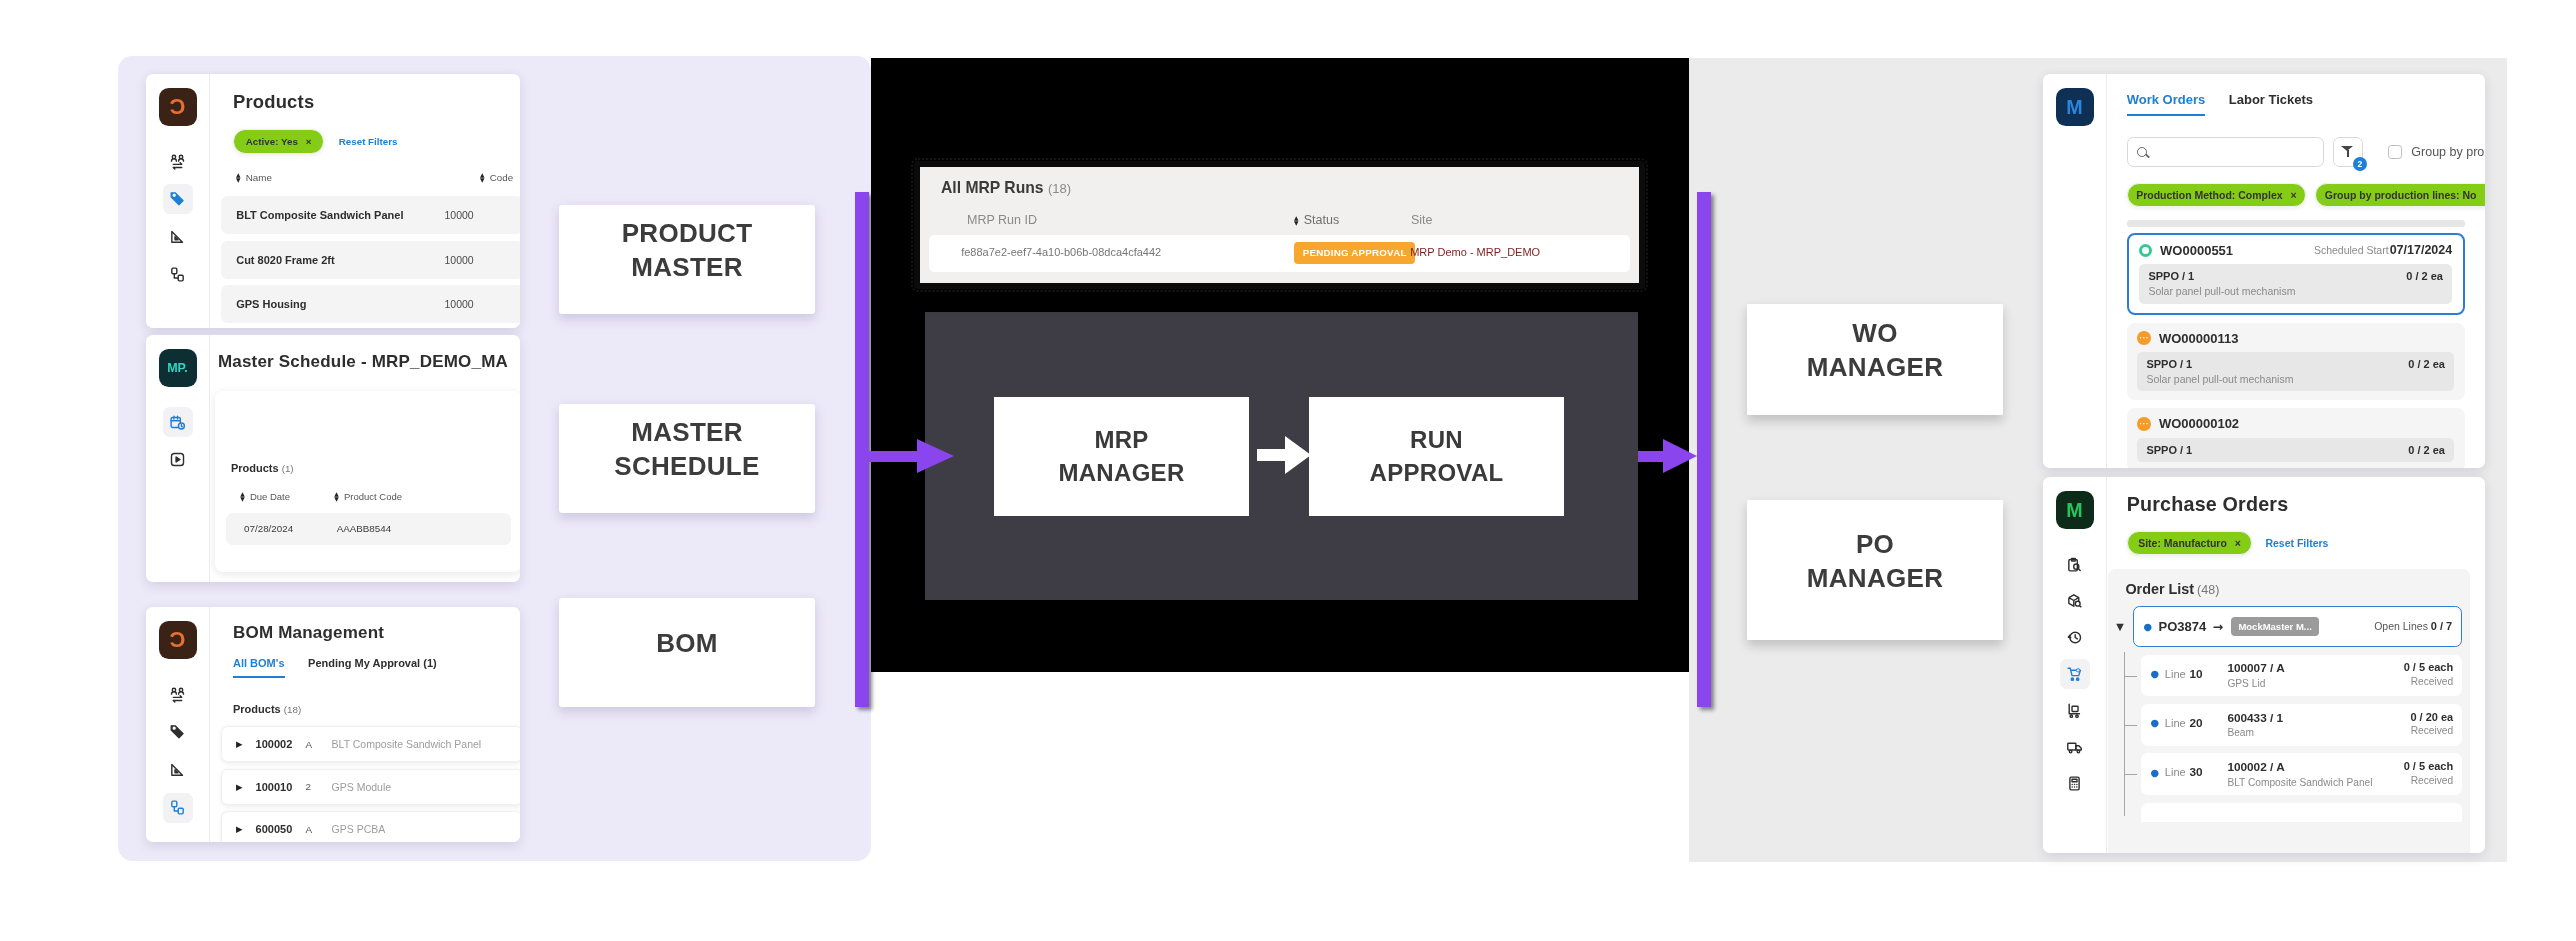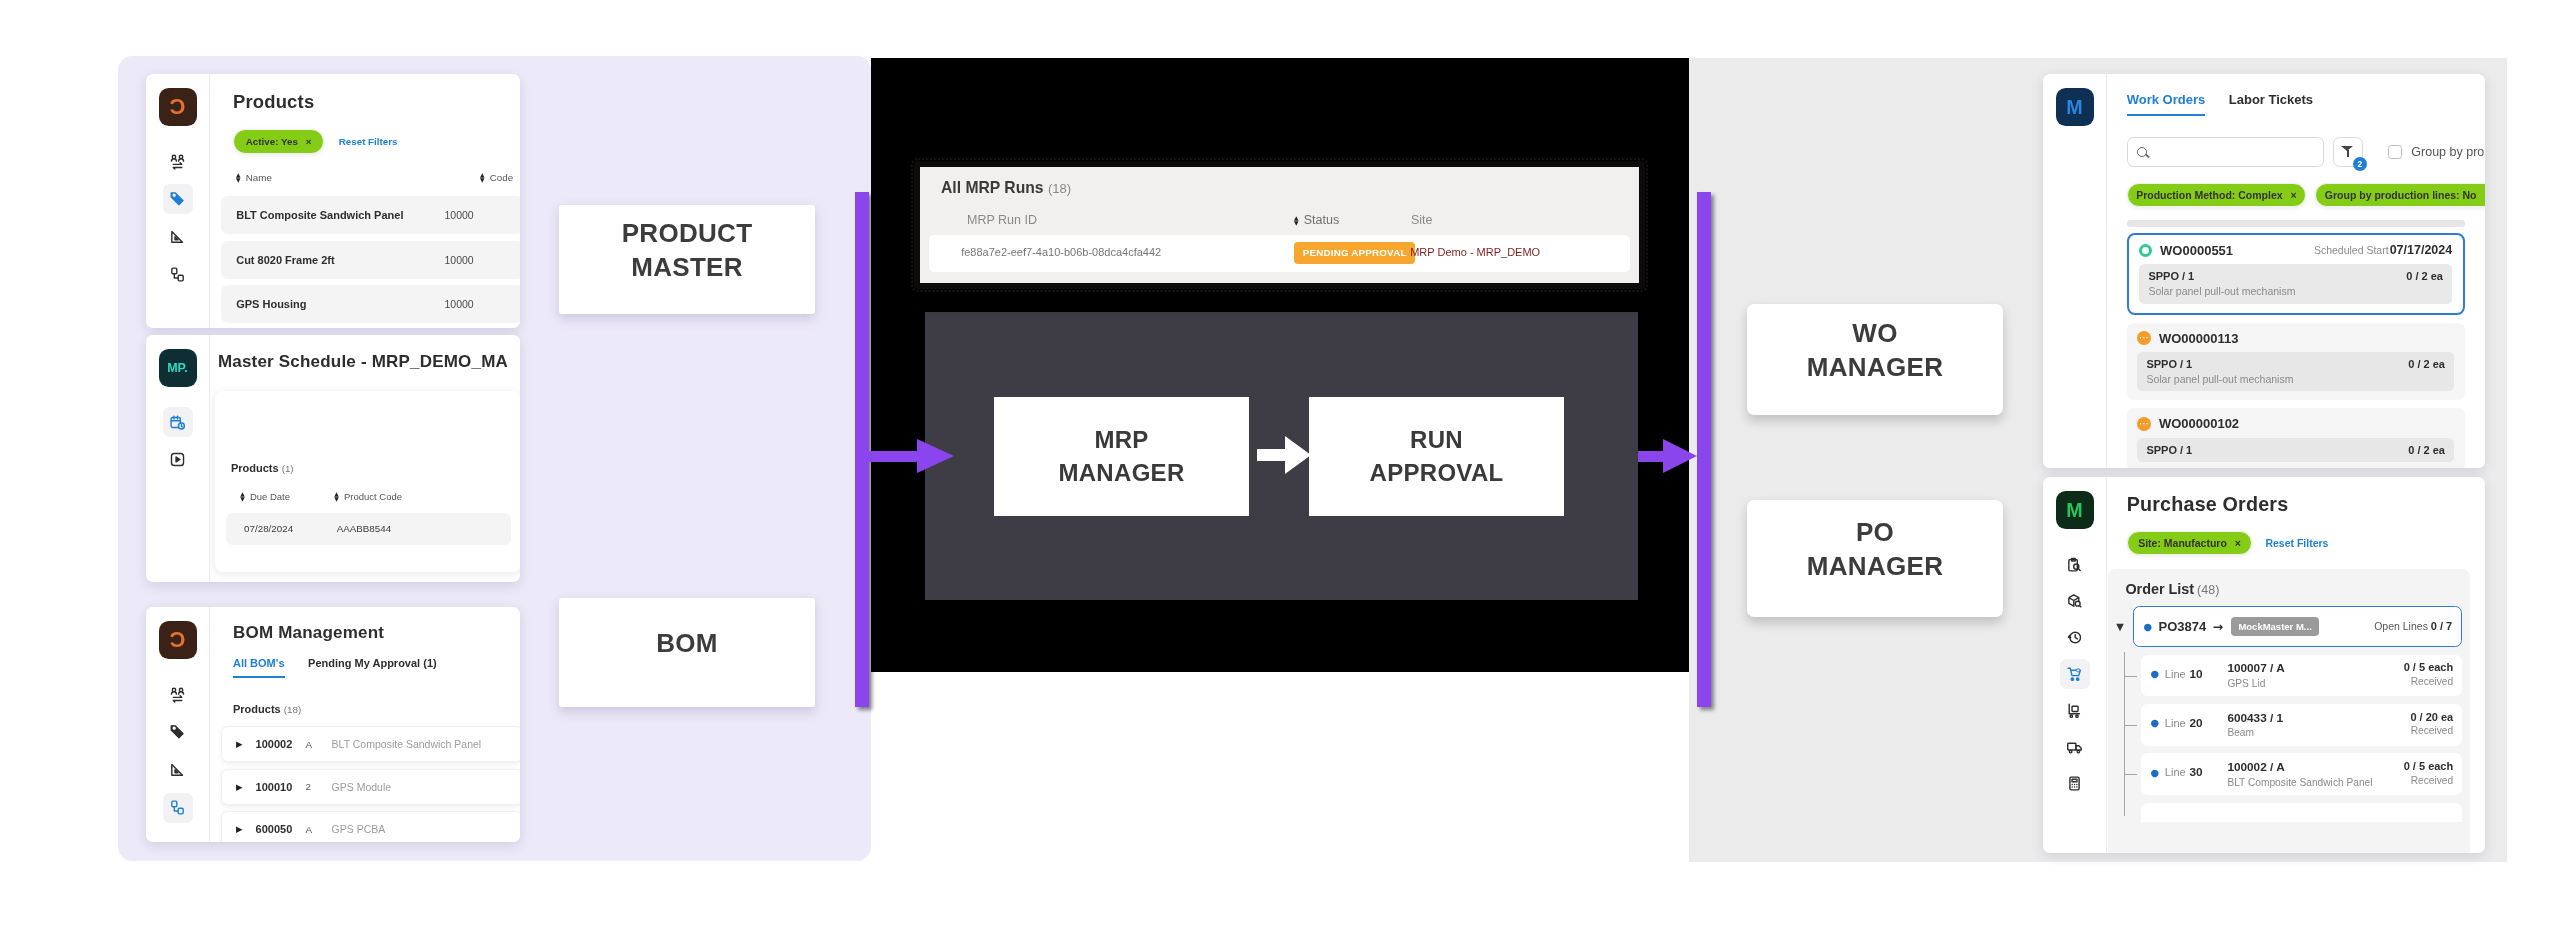--- a/index.html
+++ b/index.html
@@ -92,23 +92,23 @@
 
   
   .flow-label { position:absolute; width:256px; height:109px; background:#fff; border-radius:3.3px;
                 box-shadow:0 4.6px 10.5px rgba(110,100,160,.25); display:flex; align-items:center;
                 justify-content:center; padding-bottom:17px; }
   .flow-label span { display:block; width:164px; text-align:center; font-size:26px; font-weight:700;
                      color:#3C3C3C; letter-spacing:0.3px; line-height:1.3; }
   #lbl-product-master { left:559px; top:205px; }
   #lbl-master-schedule{ left:559px; top:404px; }
   #lbl-bom            { left:559px; top:598px; }
-  .flow-label.gray-bg { box-shadow:0 5.2px 10.5px rgba(0,0,0,.18); border-radius:7px; }
+  .flow-label.gray-bg { box-shadow:0 5.2px 10.5px rgba(0,0,0,.18); border-radius:1px; }
   #lbl-wo-manager { left:1747px; top:304px; height:111px; }
-  #lbl-po-manager { left:1747px; top:500px; height:117px; }
+  #lbl-po-manager { left:1747px; top:500px; height:140px; }
 
   
   #mrp-frame { left:914px; top:161px; width:731px; height:128px; background:#F2F0EF;
                border:6.6px solid #0B0B0B; border-radius:3.9px; box-shadow:0 0 0 2.6px #000, 0 10.5px 14.4px rgba(0,0,0,.55);
                outline:2px dotted #161616; outline-offset:1.3px; z-index:4; }
   #mrp-frame .ttl { position:absolute; left:21px; top:11.8px; font-size:15.7px; font-weight:700; color:#3A3A3A; }
   #mrp-frame .cnt { font-weight:400; color:#8A8A8A; font-size:13px; }
   #mrp-frame .hd  { position:absolute; top:46px; font-size:12.5px; color:#8A8A8A; }
   #mrp-frame .hd-id     { left:47px; }
   #mrp-frame .hd-status { left:374px; color:#6E6E6E; }
@@ -399,20 +399,23 @@
           <span class="bom-rev">A</span>
           <span class="bom-name">GPS PCBA</span>
         </div>
       </div>
     </div>
   </div>
 
   <div class="flow-label" id="lbl-product-master">
     <span>PRODUCT MASTER</span>
   </div>
+  <div class="flow-label" id="lbl-master-schedule">
+    <span>MASTER SCHEDULE</span>
+  </div>
   <div class="flow-label" id="lbl-bom">
     <span>BOM</span>
   </div>
 
   <div class="abs" id="mrp-frame">
     <div class="ttl">
       <span>All MRP Runs</span>
       <span class="cnt">(18)</span>
     </div>
     <span class="hd hd-id">MRP Run ID</span>

